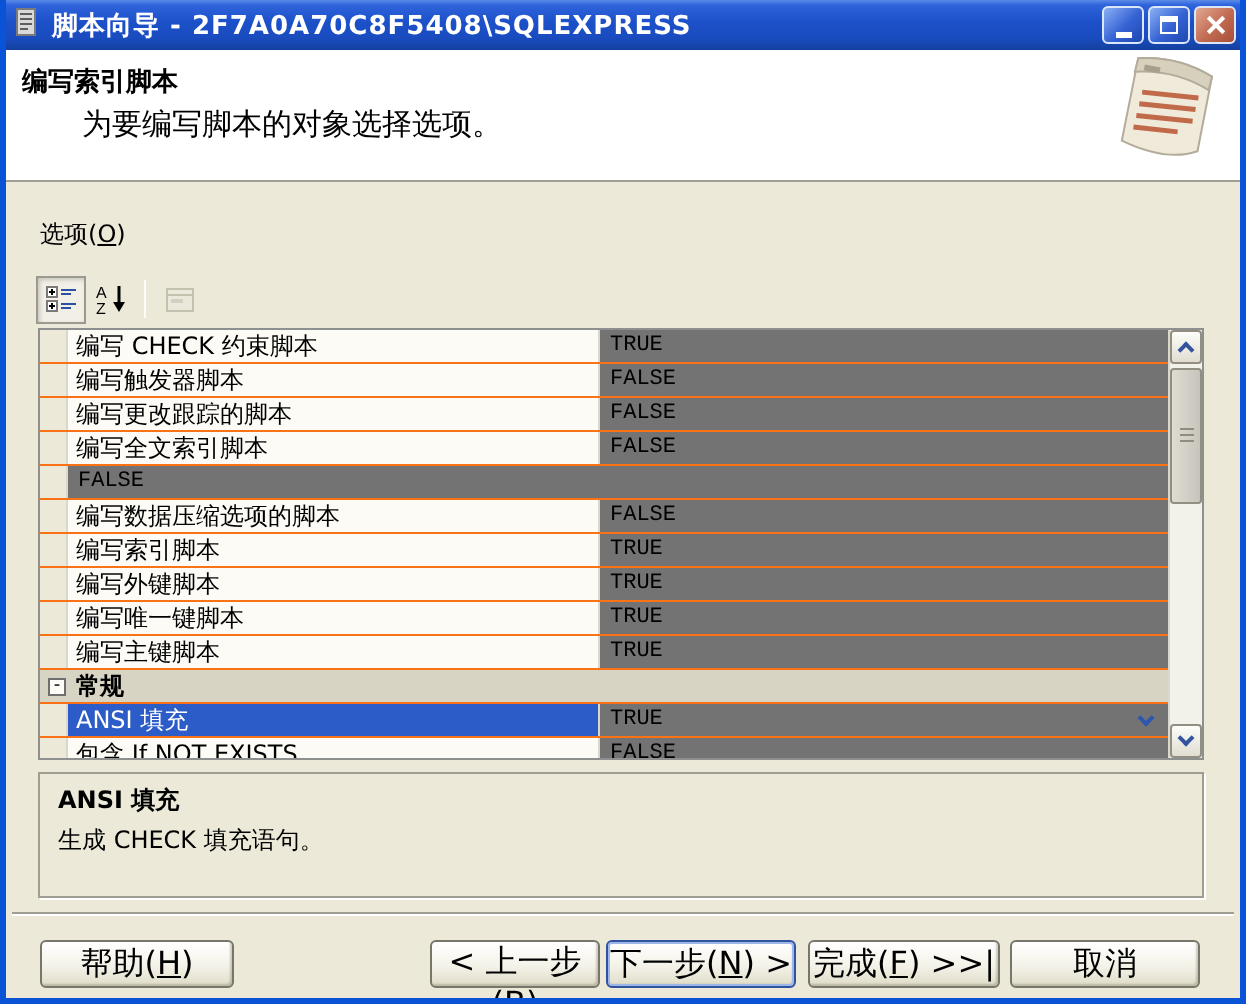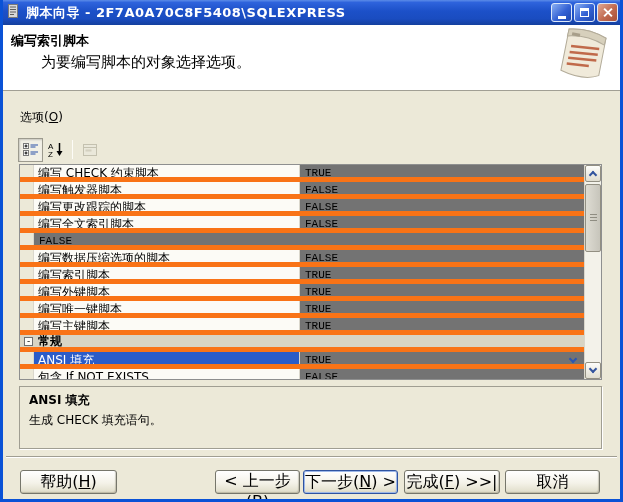--- a/index.html
+++ b/index.html
@@ -52,21 +52,21 @@
   .tool.pressed { border: 1px solid #9C9A8E; background: #F2F0E6; box-shadow: inset 1px 1px 2px rgba(0,0,0,.18); }
   .tool.disabled { opacity: .45; }
   .toolsep { width: 1px; height: 19px; background: #B6B4A6; border-right: 1px solid #FDFCF7; margin: 0 4px; }
 
   
   .grid {
     position: absolute; left: 16px; top: 164px; width: 583px; height: 216px;
     border: 1px solid #8E8F8F; background: #fff; overflow: hidden;
   }
   .grid-rows { position: absolute; left: 0; top: 0; right: 17px; bottom: 0; overflow: hidden; background: #fff; }
-  .grow { display: flex; height: 17px; border-bottom: 5px solid #f97316; }
+  .grow { display: flex; height: 17px; border-bottom: 1px solid #f97316; }
   .gmargin { width: 14px; background: #ECE9D8; border-right: 1px solid #DAD7CC; flex: none; }
   .gname {
     width: 266px; flex: none; padding-left: 4px; background: #FCFBF6;
     border-right: 1px solid #DAD7CC; line-height: 16px; white-space: nowrap; overflow: hidden;
   }
   .gval {
     flex: 1; padding-left: 5px; background: #737373; position: relative;
     font-family: "Liberation Mono", "DejaVu Sans Mono", monospace; font-size: 11px; line-height: 16px;
   }
   .grow.sel .gname { background: #2B5CC8; color: #fff; }

